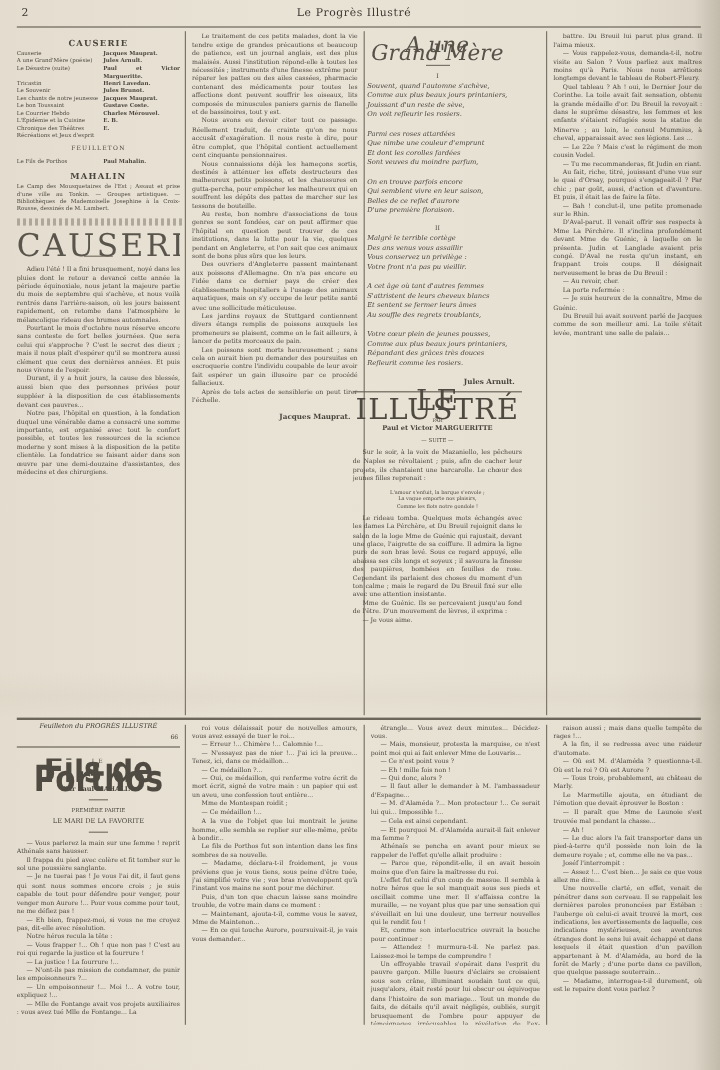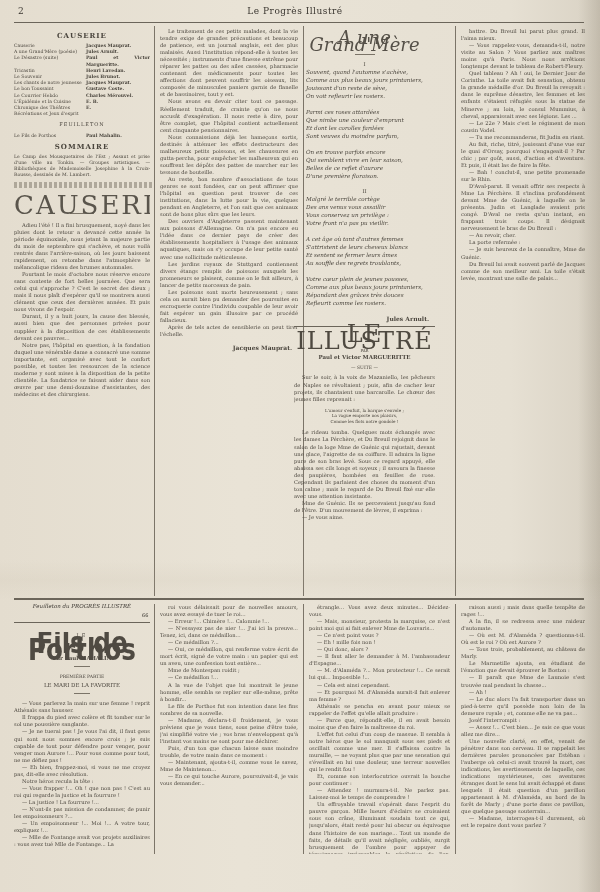--- a/index.html
+++ b/index.html
@@ -89,21 +89,21 @@
         <div class="toc-row">
           <span class="l">Récréations et Jeux d'esprit</span>
           <span class="r"></span>
         </div>
       </div>
     <div class="head-small" style="font-size:5px;font-weight:normal;">FEUILLETON</div>
     <div class="toc-row">
       <span class="l">Le Fils de Porthos</span>
       <span class="r">Paul Mahalin.</span>
     </div>
-    <div class="head-small">SOMMAIRE</div>
+    <div class="head-small">MAHALIN</div>
     <div style="font-size:4.6px;line-height:6px;">Le Camp des Mousquetaires de l'Est ; Assaut et prise d'une ville au Tonkin. — Groupes artistiques. — Bibliothèques de Mademoiselle Josephine à la Croix-Rousse, dessinés de M. Lambert.</div>
     <div style="height:14px;"></div>
     <div class="causerie">CAUSERIE</div>
     <div style="width:24px;margin:0 auto 8px;border-top:1px solid #7b7468;"></div>
     <div id="causerie-a">
         <p>Adieu l'été ! Il a fini brusquement, noyé dans les pluies dont le retour a devancé cette année la période équinoxiale, nous jetant la majeure partie du mois de septembre qui s'achève, et nous voilà rentrés dans l'arrière-saison, où les jours baissent rapidement, on retombe dans l'atmosphère le mélancolique rideau des brumes automnales.</p>
         <p>Pourtant le mois d'octobre nous réserve encore sans conteste de fort belles journées. Que sera celui qui s'approche ? C'est le secret des dieux ; mais il nous plaît d'espérer qu'il se montrera aussi clément que ceux des dernières années. Et puis nous vivons de l'espoir.</p>
         <p>Durant, il y a huit jours, la cause des blessés, aussi bien que des personnes privées pour suppléer à la disposition de ces établissements devant ces pauvres...</p>
         <p>Notre pas, l'hôpital en question, à la fondation duquel une vénérable dame a consacré une somme importante, est organisé avec tout le confort possible, et toutes les ressources de la science moderne y sont mises à la disposition de la petite clientèle. La fondatrice se faisant aider dans son œuvre par une demi-douzaine d'assistantes, des médecins et des chirurgiens.</p>
       </div>

